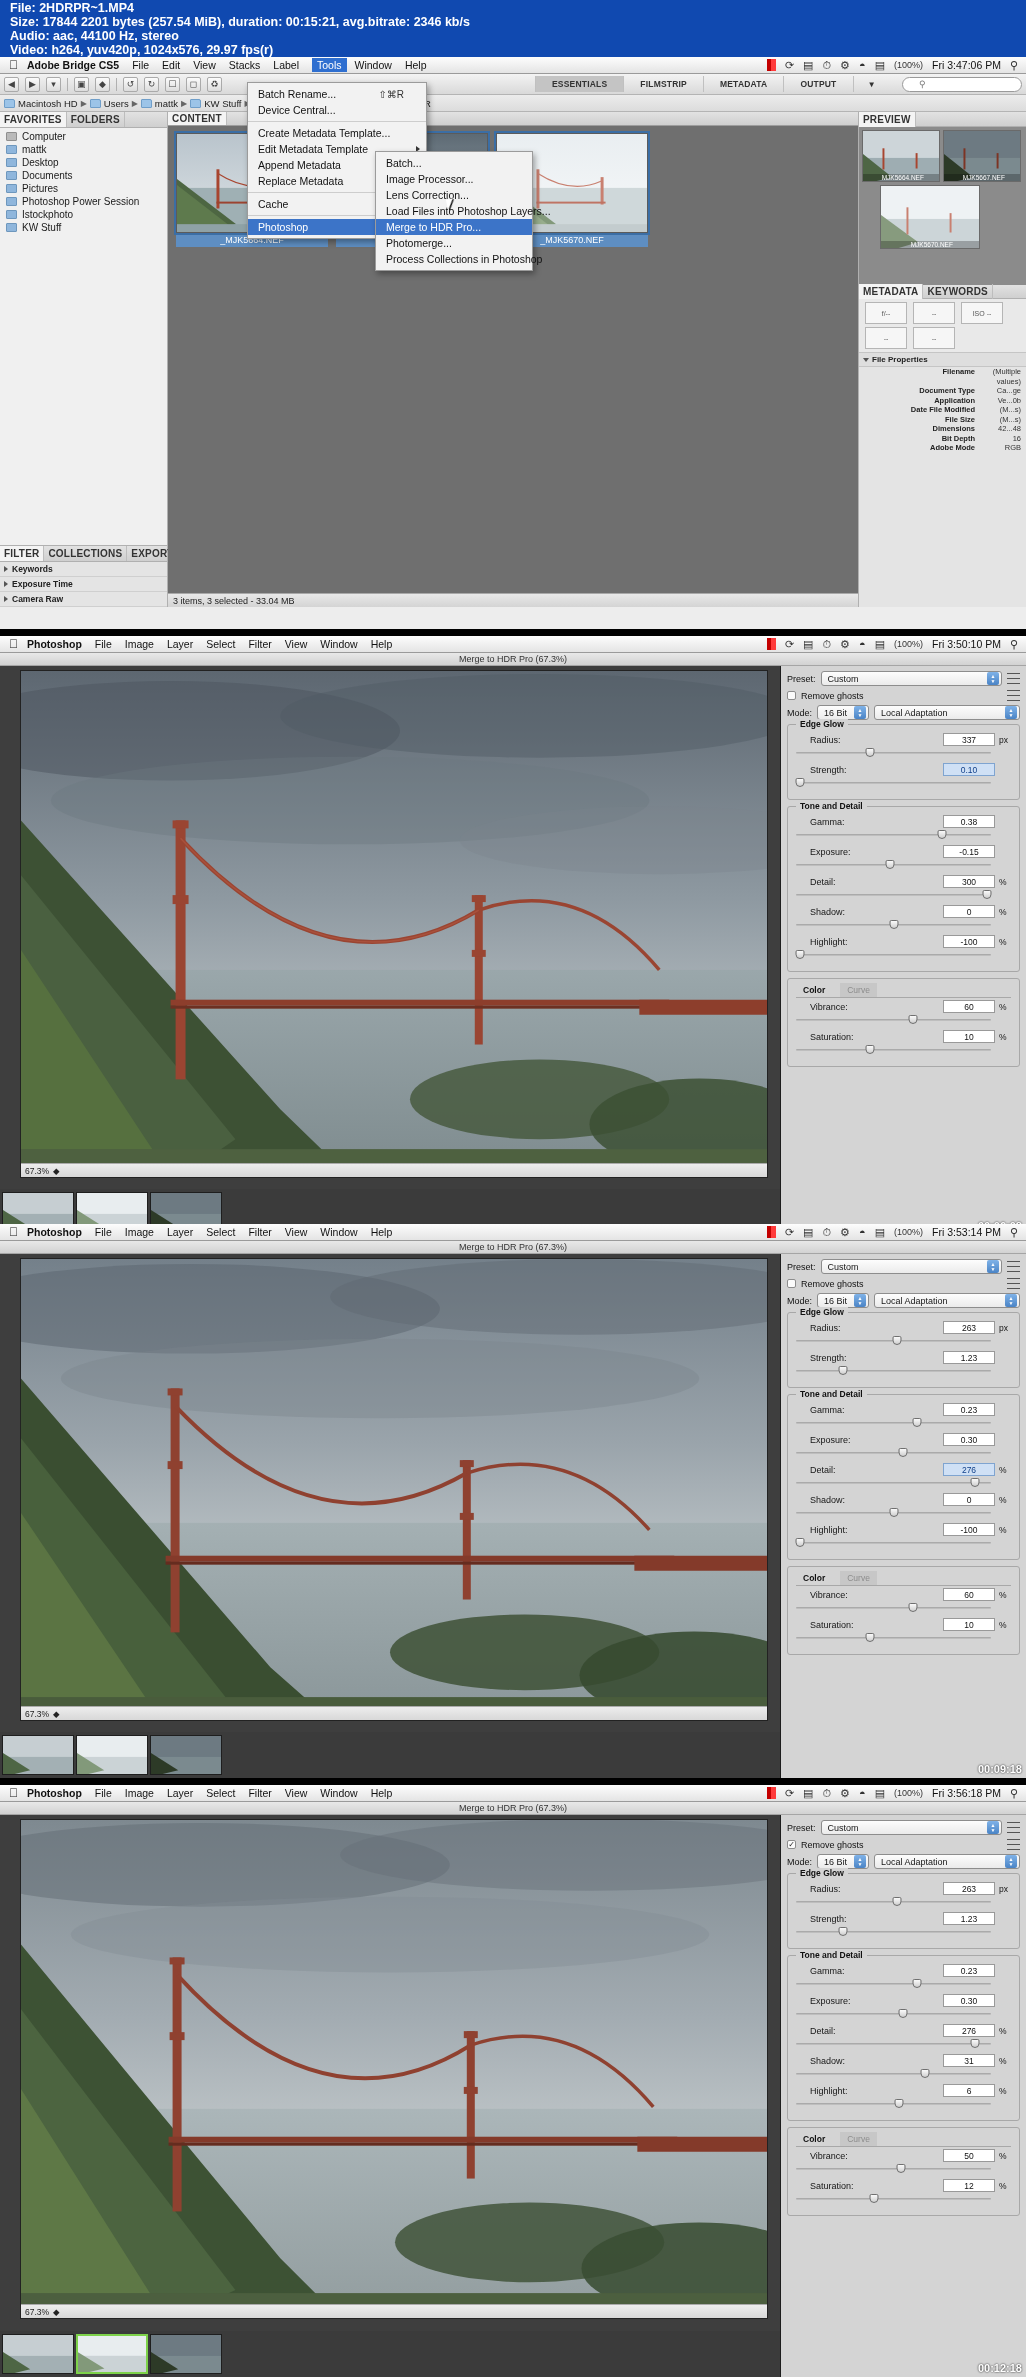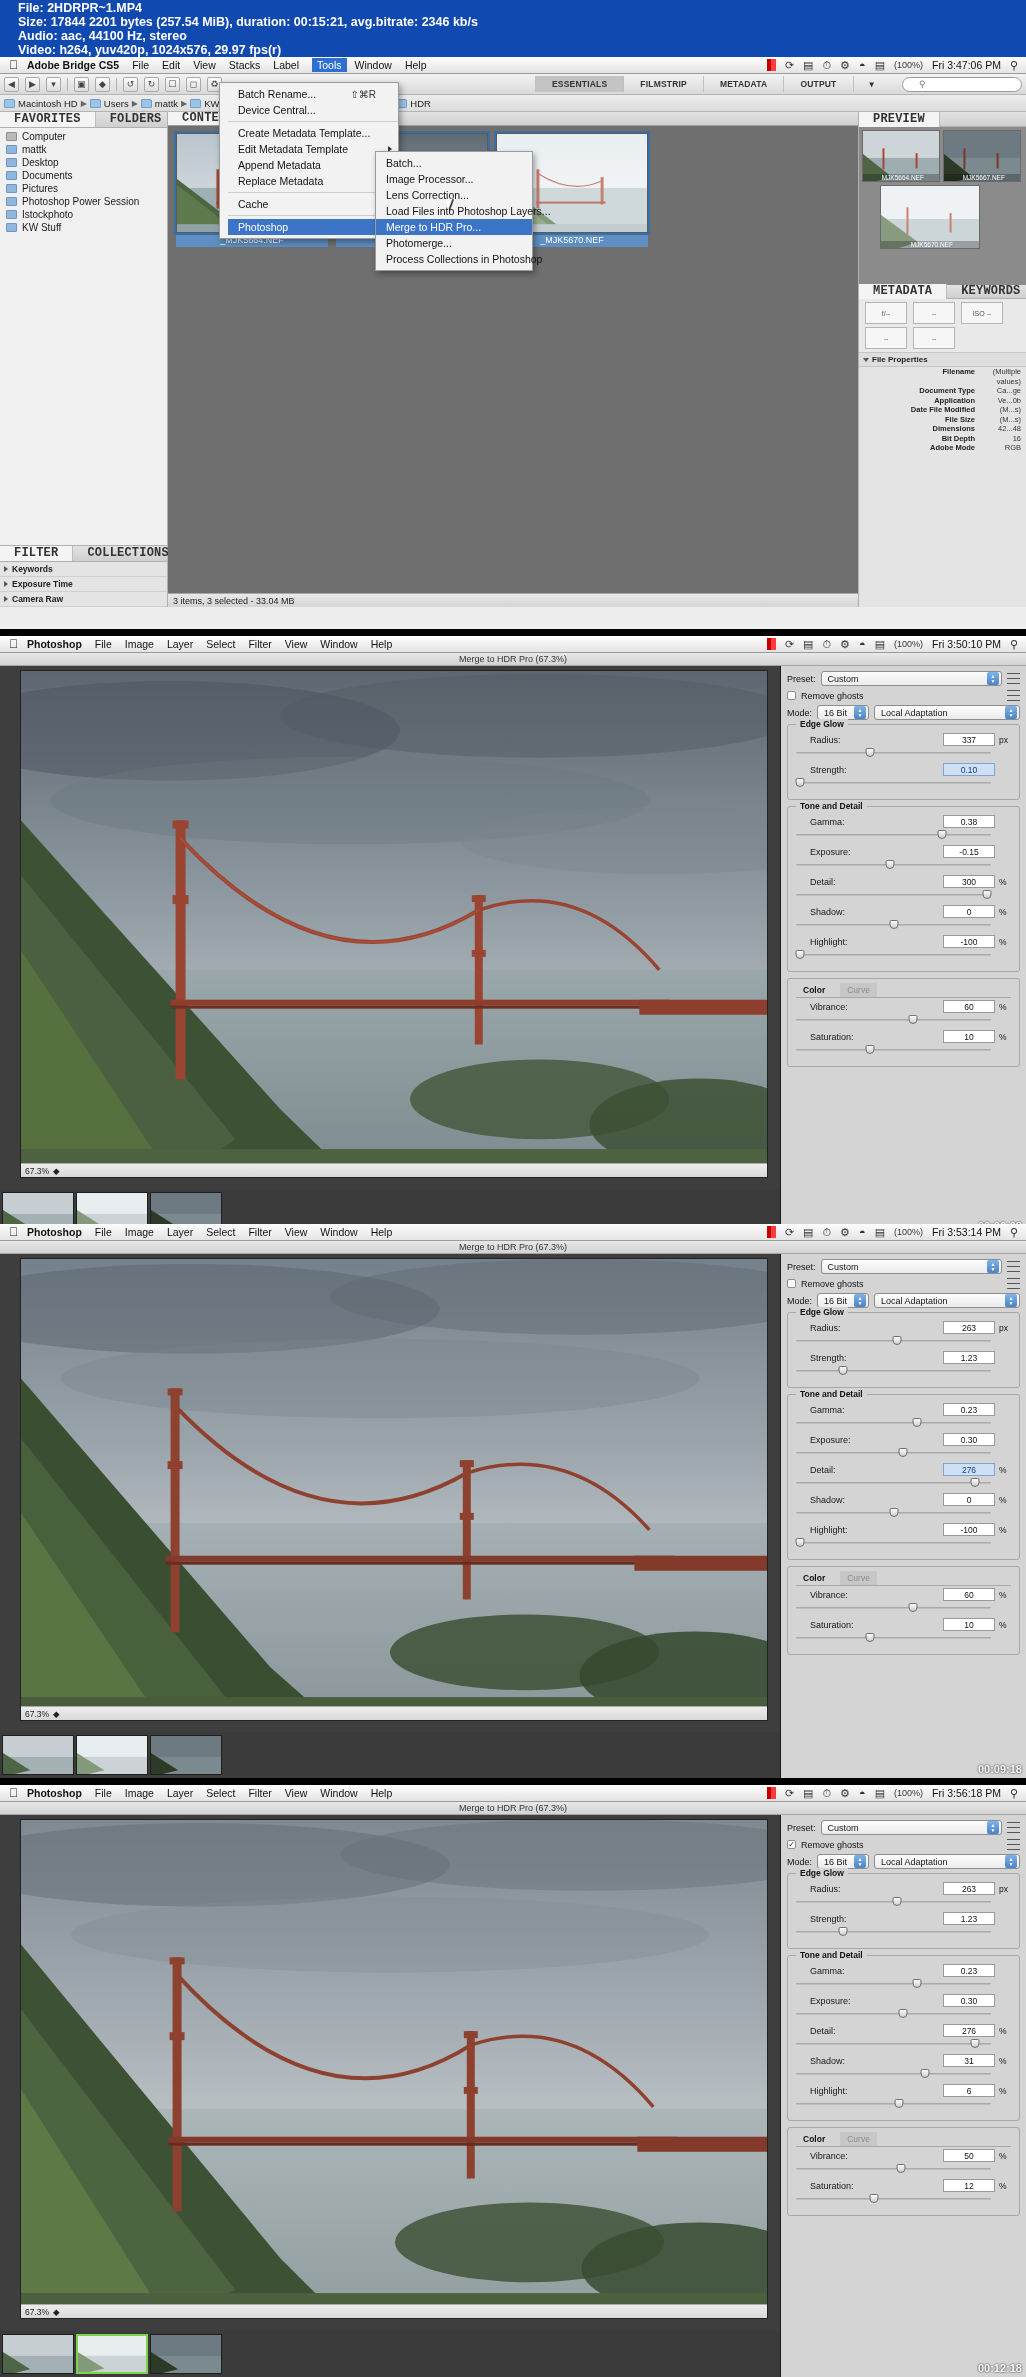--- a/index.html
+++ b/index.html
@@ -13,21 +13,21 @@
   }
 
   
   .vidinfo {
     position: absolute; left: 0; top: 0; width: 1026px; height: 70px;
     background: #1049b0;
     color: #ffffff;
     font-weight: bold;
     font-size: 12.5px;
     line-height: 14px;
-    padding: 1px 18px;
+    padding: 1px 10px;
   }
   .vidinfo div { white-space: nowrap; }
 
   
   .macbar {
     position: absolute; left: 0; width: 1026px; height: 17px;
     background: linear-gradient(#fdfdfd, #e4e4e4);
     border-bottom: 1px solid #9a9a9a;
     display: flex; align-items: center;
     font-size: 10.5px; color: #111;
@@ -74,22 +74,22 @@
   .folder-ico { width: 11px; height: 9px; background: #9cc4e8; border: 1px solid #6f9ec9;
                 border-radius: 1px 2px 1px 1px; display: inline-block; }
   .crumb-sep { color: #666; font-size: 8px; }
 
   .bridge-body { display: flex; height: 495px; }
 
   .bridge-left { width: 168px; background: #e8e8e8; border-right: 1px solid #b0b0b0;
                  display: flex; flex-direction: column; }
   .panel-tabs { height: 16px; display: flex; background: linear-gradient(#e2e2e2,#cfcfcf);
                 border-bottom: 1px solid #b0b0b0; align-items: center; }
-  .panel-tab { font-size: 12px; font-weight: bold; padding: 0 14px; color: #333;
-               letter-spacing: .2px; border-right: 1px solid #bdbdbd; line-height: 15px; font-family: Liberation Mono, monospace;}
+  .panel-tab { font-size: 10px; font-weight: bold; padding: 0 4px; color: #333;
+               letter-spacing: .2px; border-right: 1px solid #bdbdbd; line-height: 15px;}
   .panel-tab.active { background: #f4f4f4; }
   .fav-list { flex: 1; background: #f0f0f0; padding: 2px 0; }
   .fav-item { display: flex; align-items: center; gap: 5px; padding: 1px 6px;
               font-size: 10px; color: #1a1a1a; }
   .fav-ico { width: 11px; height: 9px; border-radius: 1px; display: inline-block;
              background: #8fb6dc; border: 1px solid #6e97bd; }
   .fav-ico.sq { background: #b9b9b9; border-color: #8f8f8f; }
   .bridge-left-bottom { background: #e4e4e4; border-top: 1px solid #b0b0b0; }
   .blb-row { display: flex; align-items: center; gap: 4px; font-size: 8.5px;
              font-weight: bold; padding: 2px 4px; border-bottom: 1px solid #cfcfcf; color:#222;}
@@ -533,21 +533,21 @@
         </div>
         <div class="meta-row">
           <span class="k">Adobe Mode</span>
           <span class="v">RGB</span>
         </div>
       </div>
     </div>
   </div>
 </div>
 
-<div class="menu" style="left:219px; top:82px; width:180px;padding-left:8px;">
+<div class="menu" style="left:247px; top:82px; width:180px;">
   <div class="menu-item">
     <span>Batch Rename...</span>
     <span class="sc">⇧⌘R</span>
   </div>
   <div class="menu-item">
     <span>Device Central...</span>
   </div>
   <div class="menu-sep"></div>
   <div class="menu-item">
     <span>Create Metadata Template...</span>

